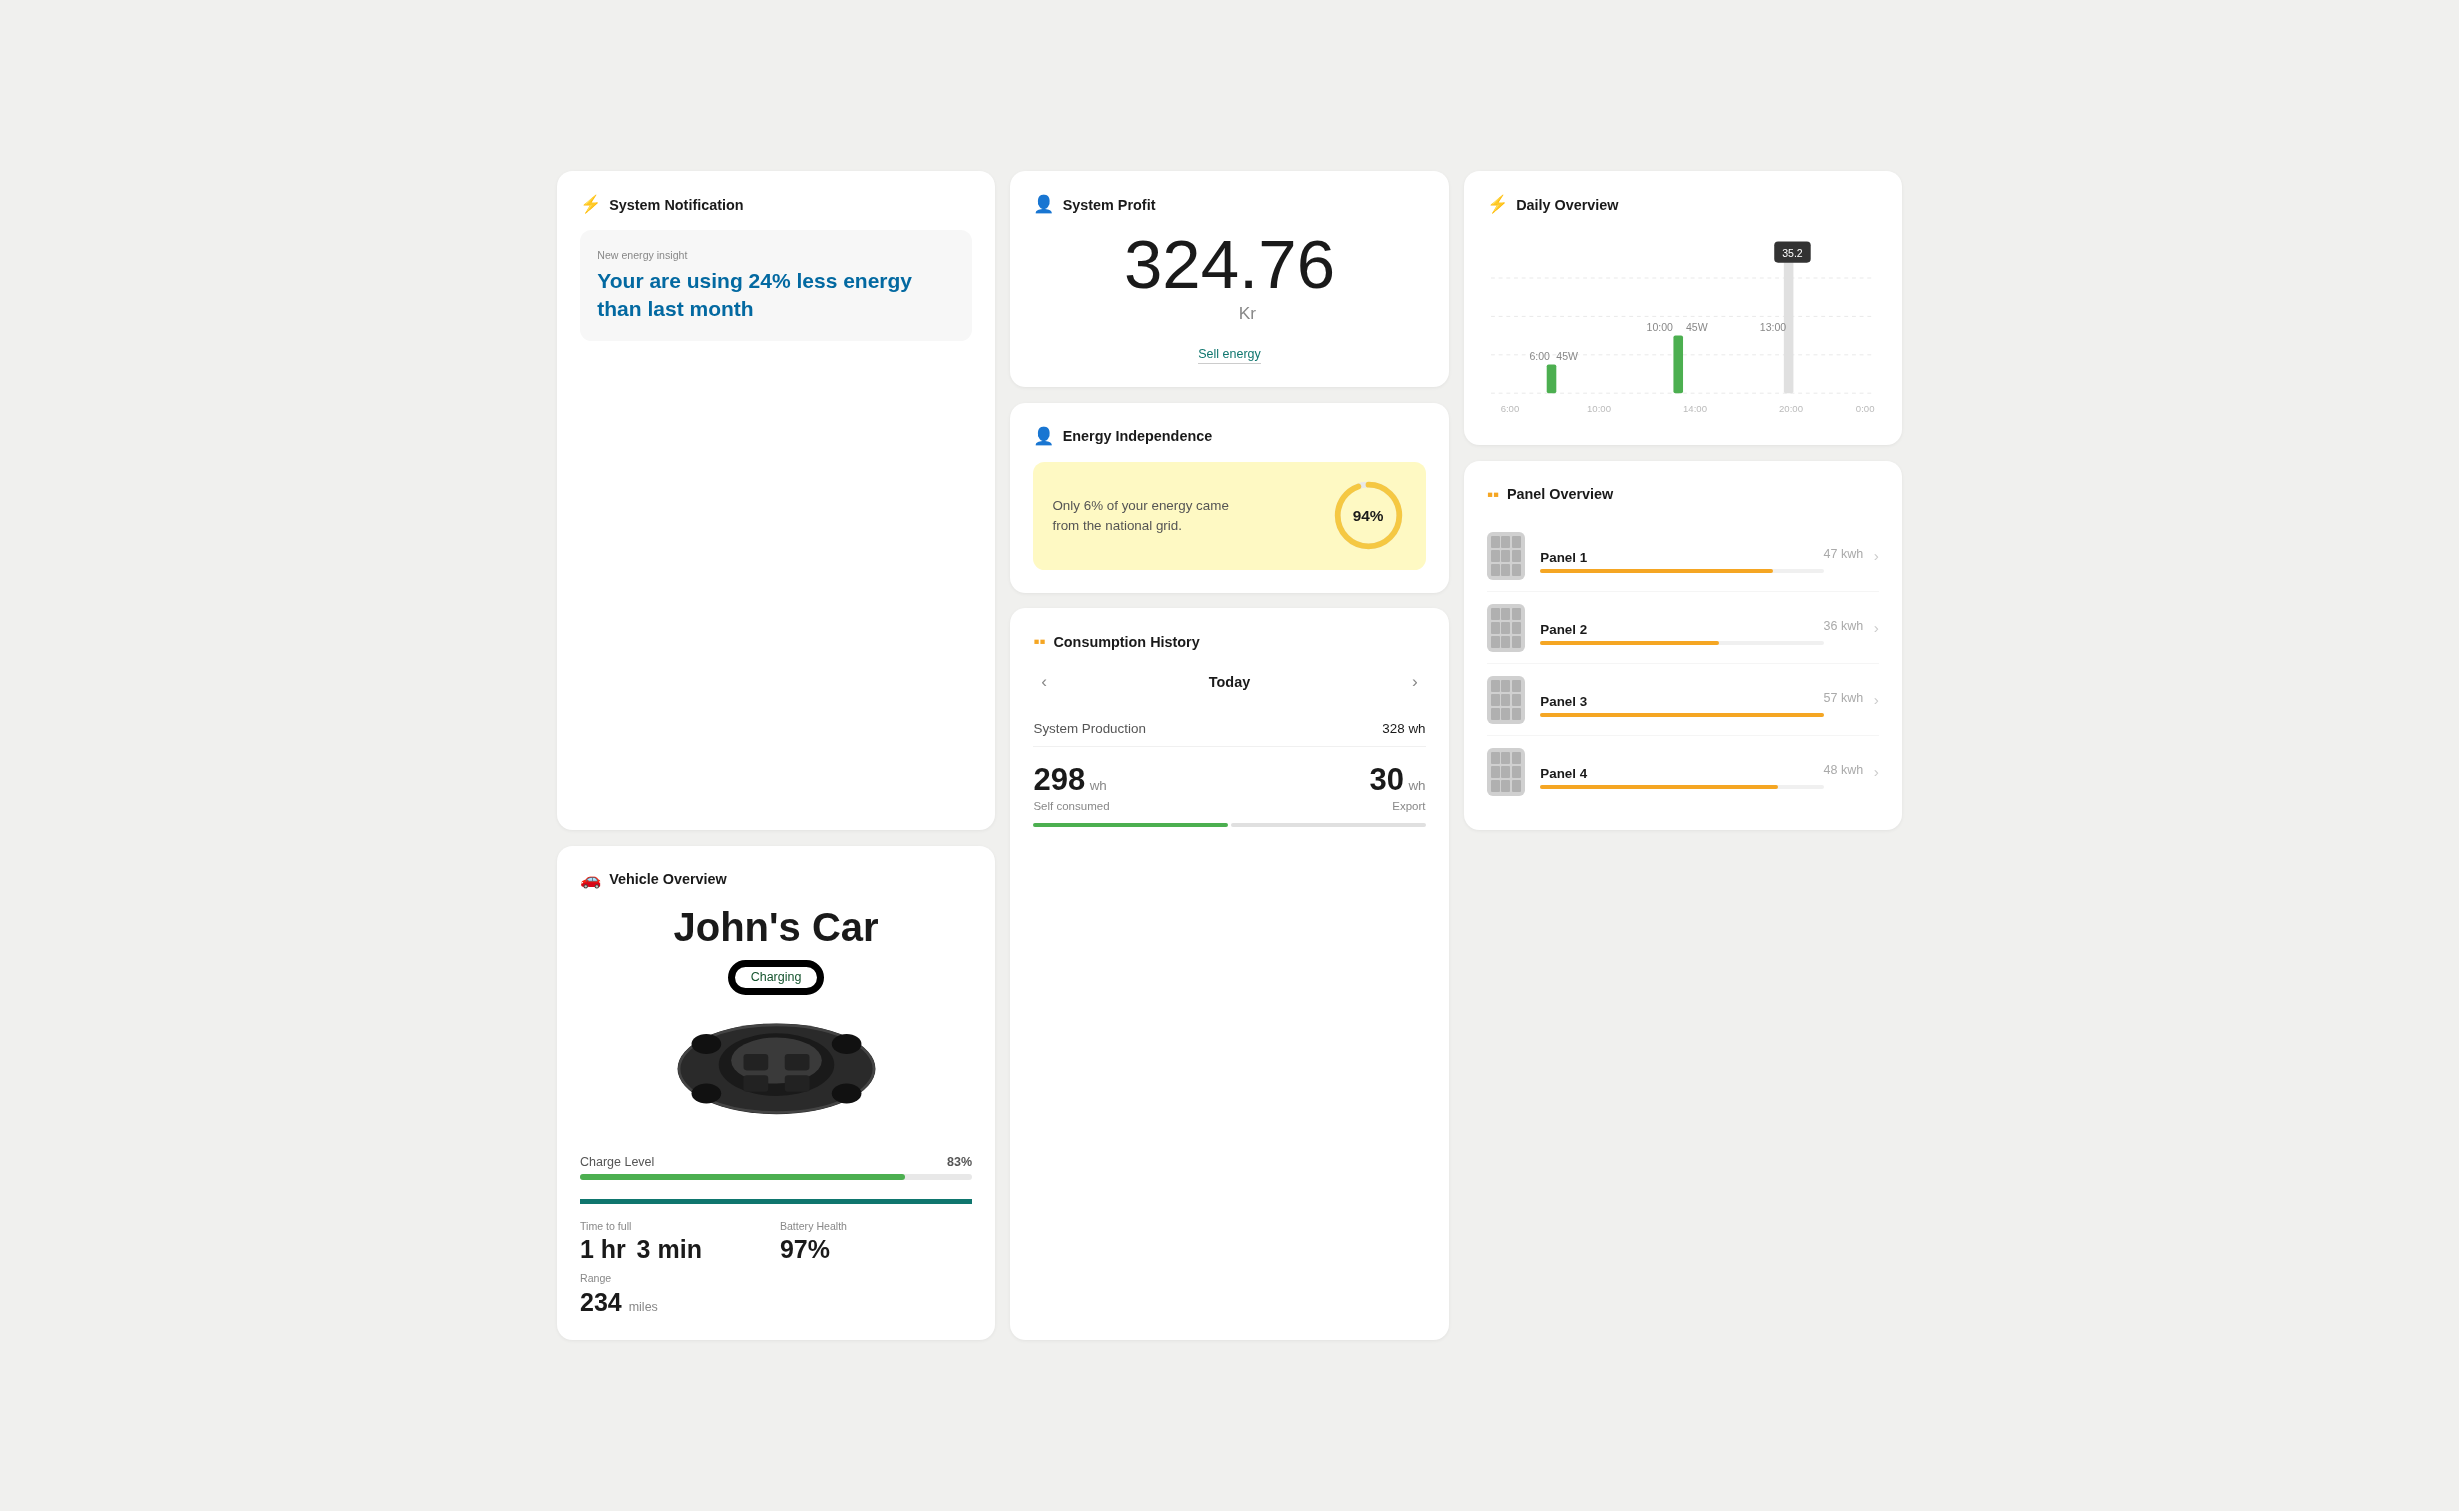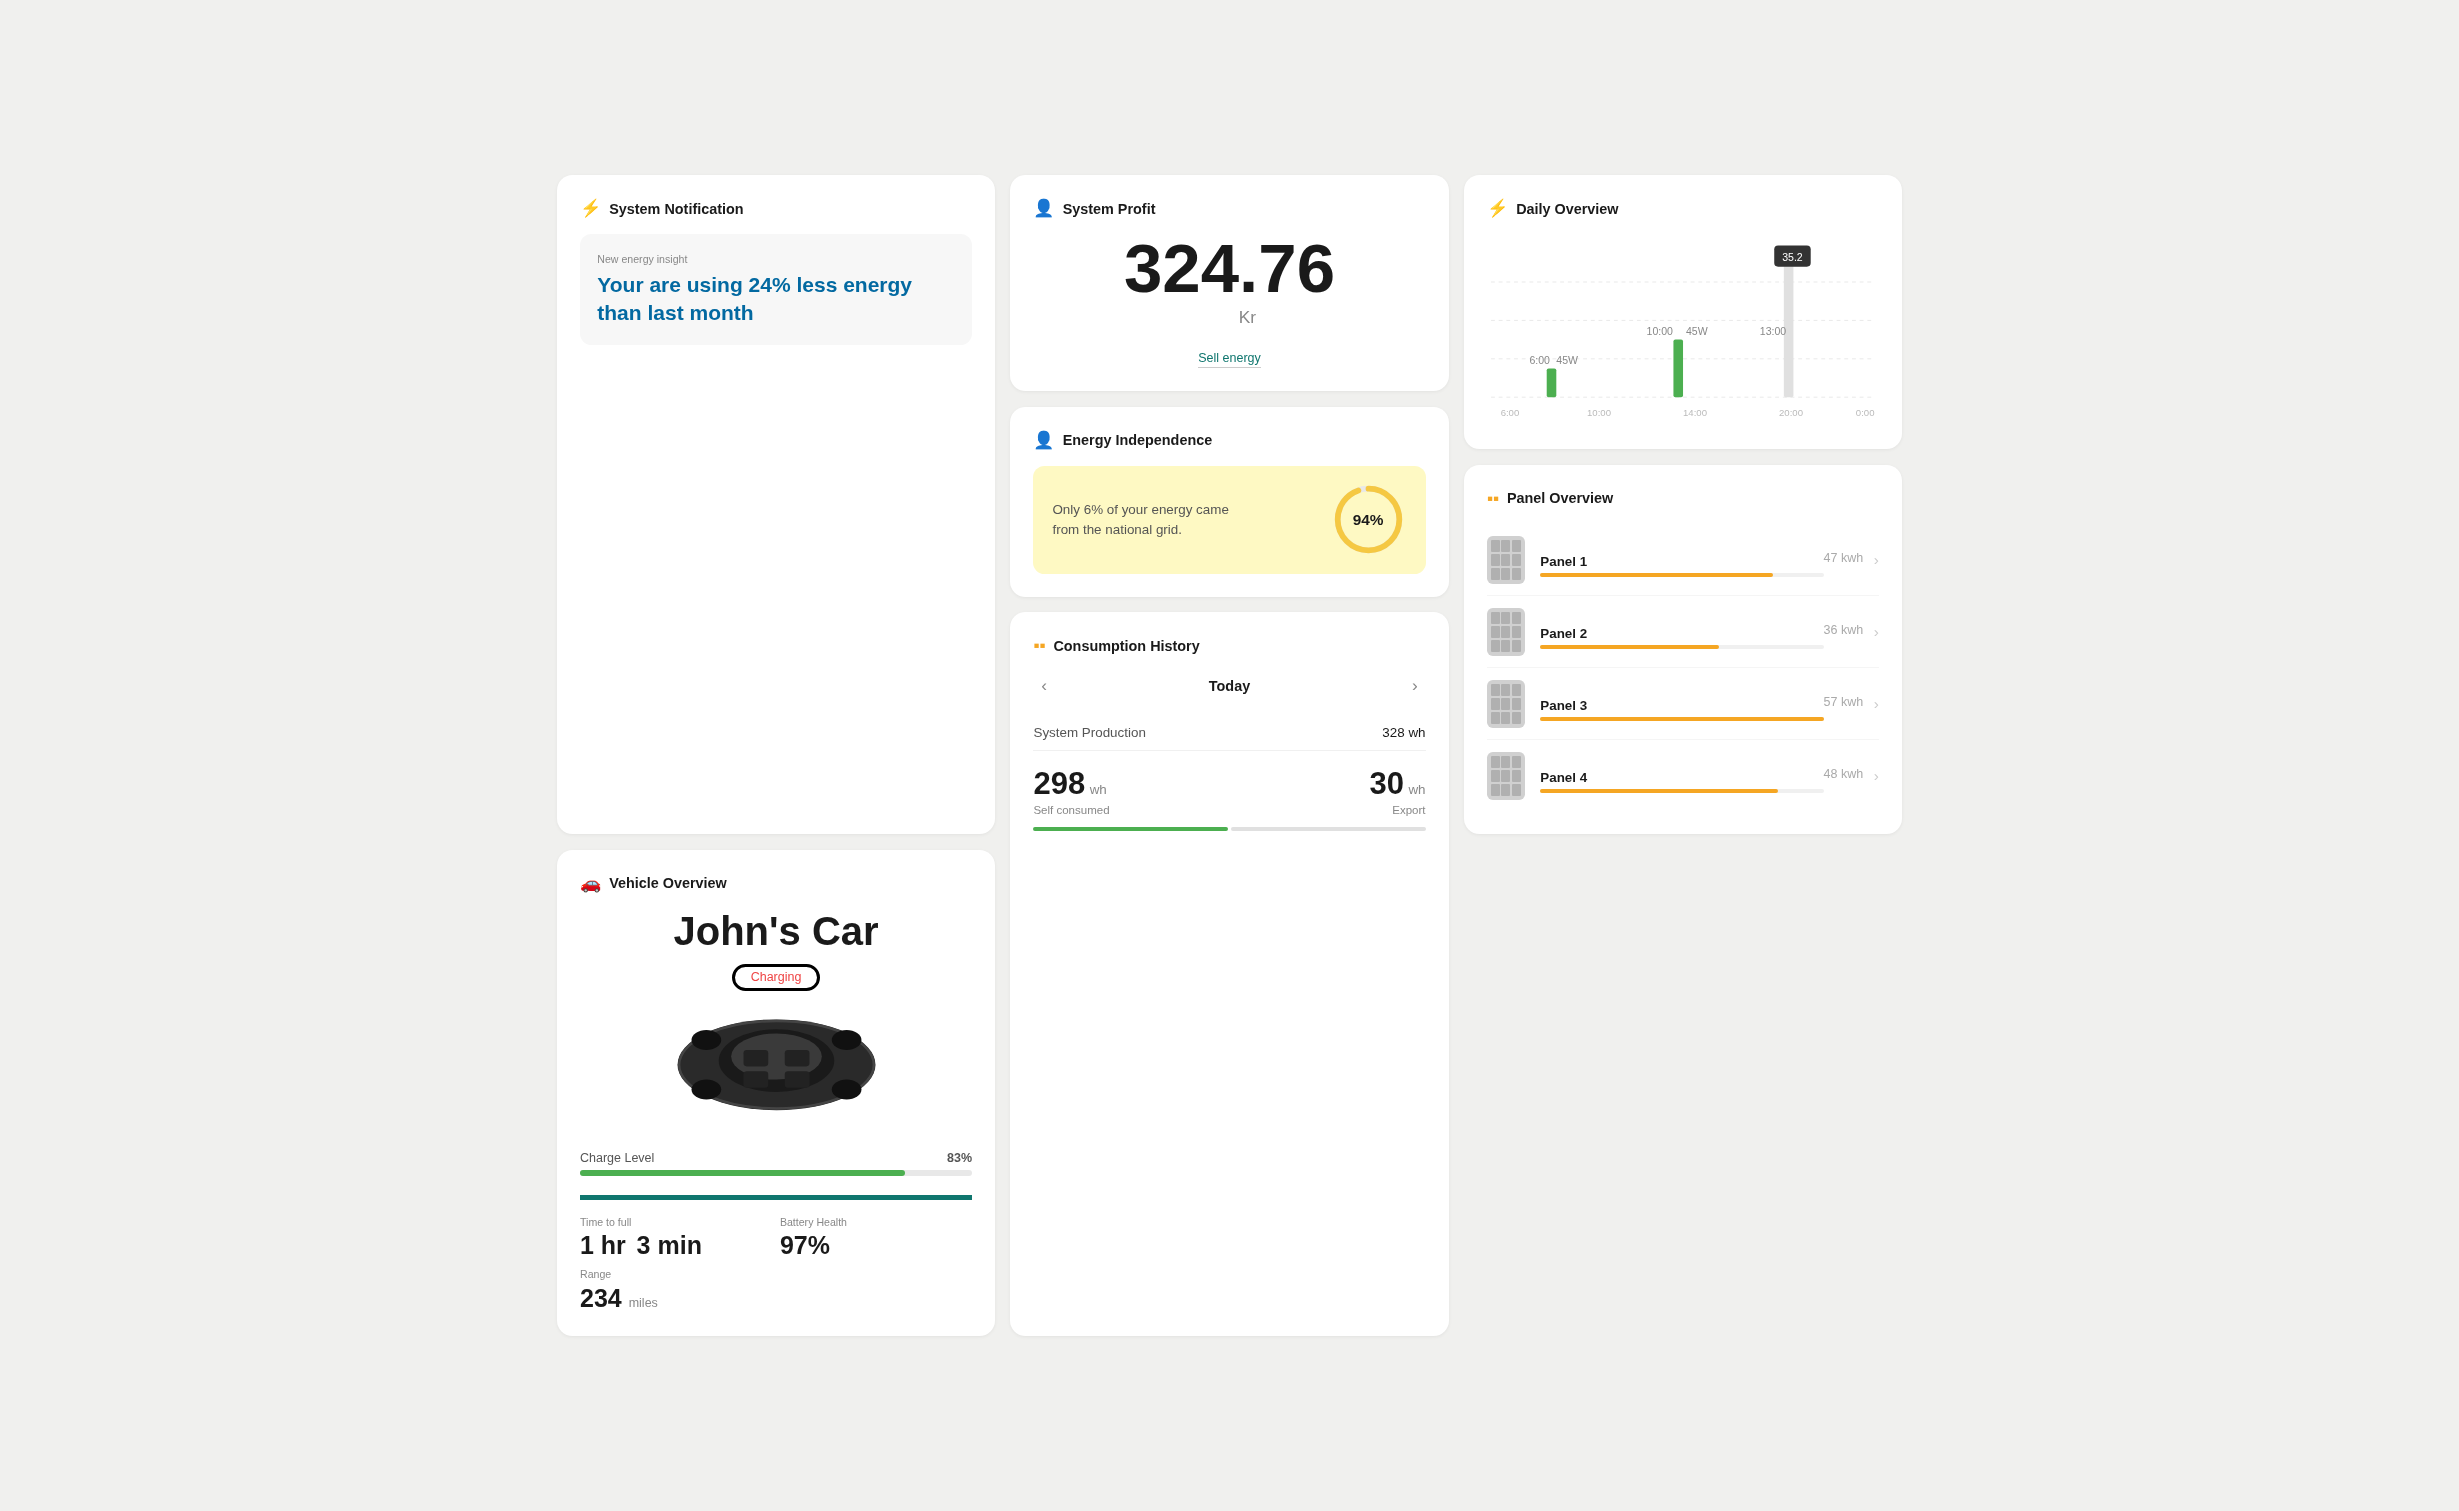--- a/index.html
+++ b/index.html
@@ -64,25 +64,25 @@
     }
     .vehicle-name {
       font-size: 40px;
       font-weight: 700;
       color: #1a1a1a;
       text-align: center;
       margin-bottom: 9.6px;
     }
     .charging-badge {
       display: inline-block;
-      border: 3px solid #000000;
+      border: 7px solid #000000;
       border-radius: 19px;
       padding: 3.8px 15.4px;
       font-size: 12.5px;
-      color: #ef4444;
+      color: #14532d;
       margin: 0 auto 15.4px;
       display: block;
       width: fit-content;
       margin-left: auto;
       margin-right: auto;
     }
     .car-image {
       width: 231px;
       height: 125px;
       margin: 0 auto 19px;
@@ -113,21 +113,21 @@
       grid-template-columns: 1fr 1fr;
       gap: 7.7px;
       border-top: 5px solid #0f766e;
       padding-top: 15.4px;
     }
     .stat-label { font-size: 10.6px; color: #888; margin-bottom: 3.8px; }
     .stat-value { font-size: 25px; font-weight: 700; color: #1a1a1a; }
     .stat-unit { font-size: 12.5px; color: #888; font-weight: 400; }
     .profit-amount {
       font-size: 69px;
-      font-weight: 700;
+      font-weight: 400;
       color: #1a1a1a;
       line-height: 1;
       margin-bottom: 3.8px;
     }
     .profit-currency {
       font-size: 17.3px;
       color: #888;
       margin-bottom: 23px;
       margin-left: 36px;
     }

